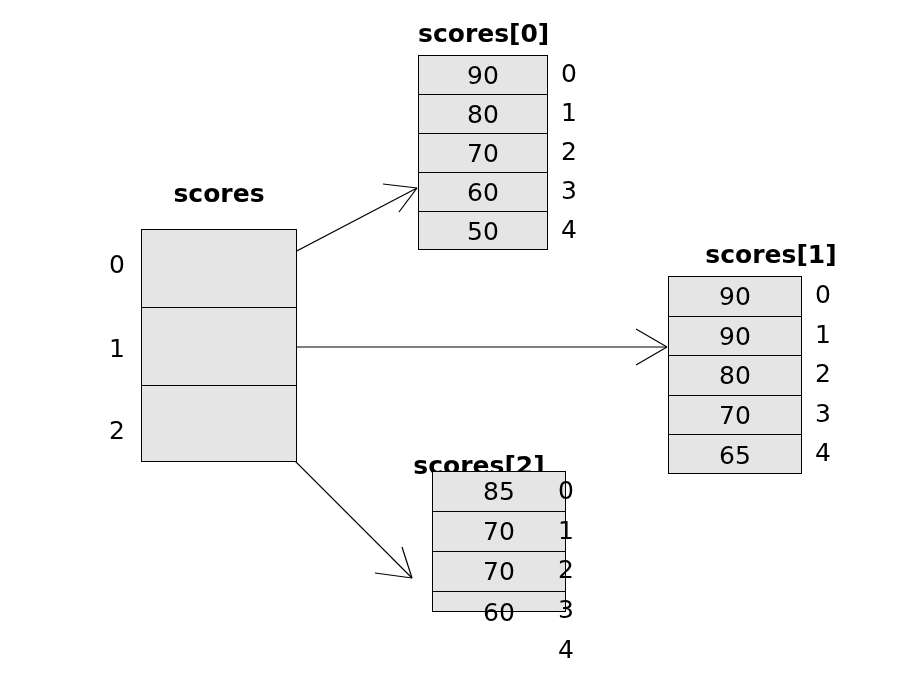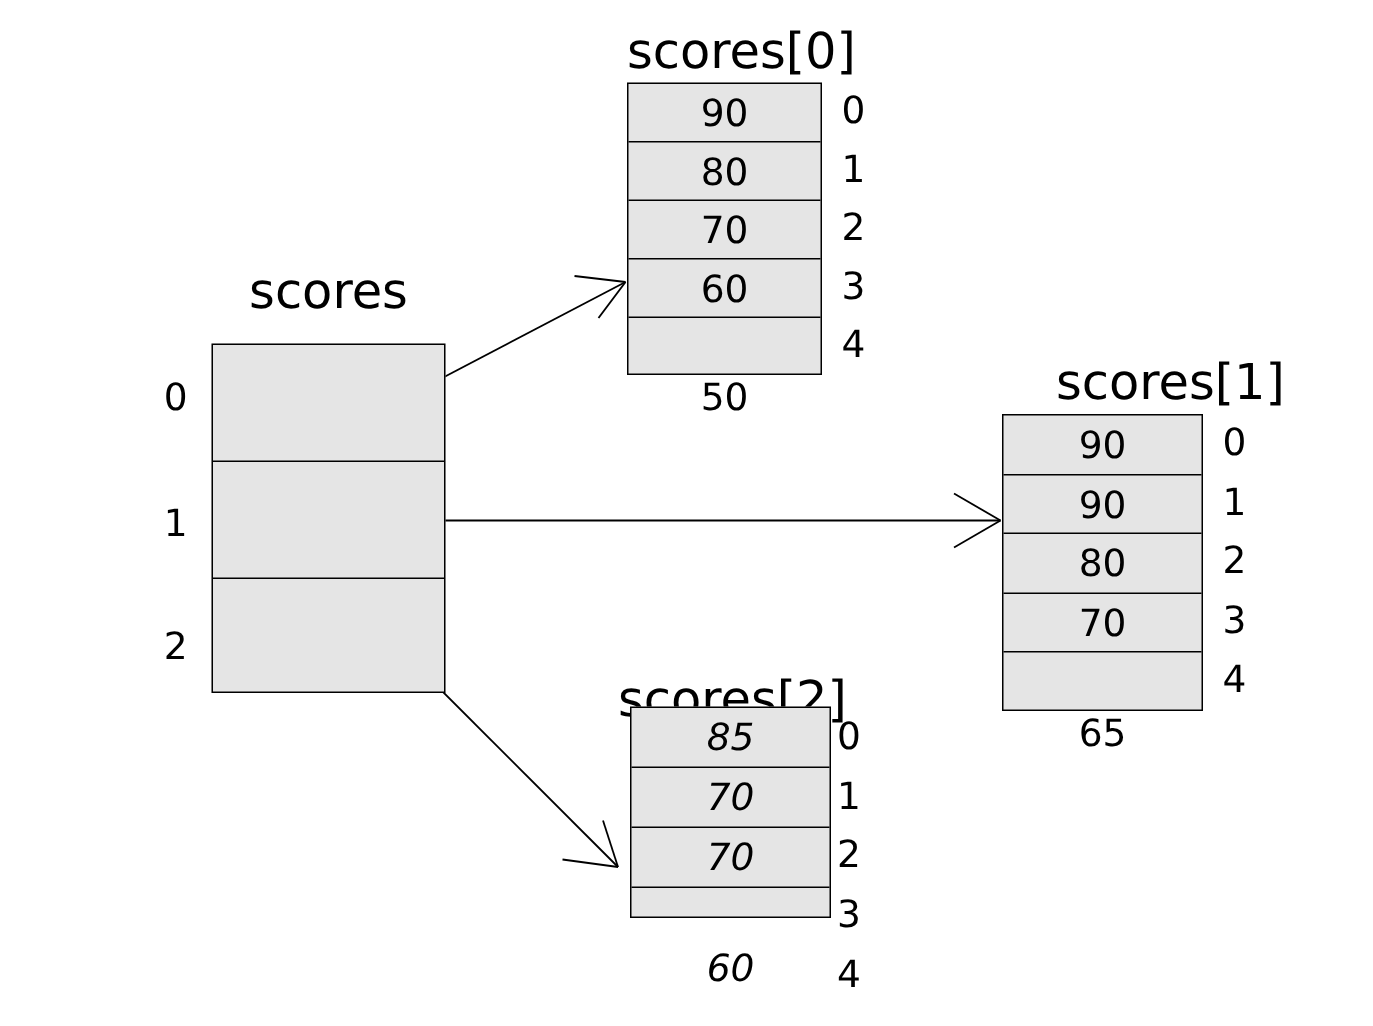--- a/index.html
+++ b/index.html
@@ -22,46 +22,46 @@
     position: absolute;
     left: 0;
     top: 0;
     width: 915px;
     height: 684px;
     pointer-events: none;
   }
   
   .array-title {
     position: absolute;
-    font-size: 33px;
+    font-size: 25px;
     line-height: 26px;
     color: #000000;
     white-space: nowrap;
     text-align: center;
+    font-weight: bold;
   }
   
   .array-box {
     position: absolute;
     box-sizing: border-box;
     border: 1px solid #000000;
     background: #e5e5e5;
   }
   .cell {
     box-sizing: border-box;
     border-bottom: 1px solid #000000;
     display: flex;
     align-items: center;
     justify-content: center;
     font-size: 25px;
     color: #000000;
     background: transparent;
   }
   .cell:last-child {
     border-bottom: none;
-    margin-top: 33px;
   }
   
   .index-col {
     position: absolute;
   }
   .index-label {
     position: absolute;
     font-size: 25px;
     line-height: 25px;
     color: #000000;
@@ -143,21 +143,21 @@
   <div class="index-col">
     <div class="index-label" style="left:815px; top:282px;">0</div>
     <div class="index-label" style="left:815px; top:322px;">1</div>
     <div class="index-label" style="left:815px; top:361px;">2</div>
     <div class="index-label" style="left:815px; top:401px;">3</div>
     <div class="index-label" style="left:815px; top:440px;">4</div>
   </div>
 
   <div class="array-title" style="left:412px; top:453px; width:134px;">scores[2]</div>
 
-  <div class="array-box" style="left:420px; top:471px; width:134px; height:141px;font-style:italic;">
+  <div class="array-box" style="left:432px; top:471px; width:134px; height:141px;">
     <div class="cell" style="height:40px;">85</div>
     <div class="cell" style="height:40px;">70</div>
     <div class="cell" style="height:40px;">70</div>
     <div class="cell" style="height:40px;">60</div>
   </div>
 
   <div class="index-col">
     <div class="index-label" style="left:558px; top:478px;">0</div>
     <div class="index-label" style="left:558px; top:518px;">1</div>
     <div class="index-label" style="left:558px; top:557px;">2</div>

